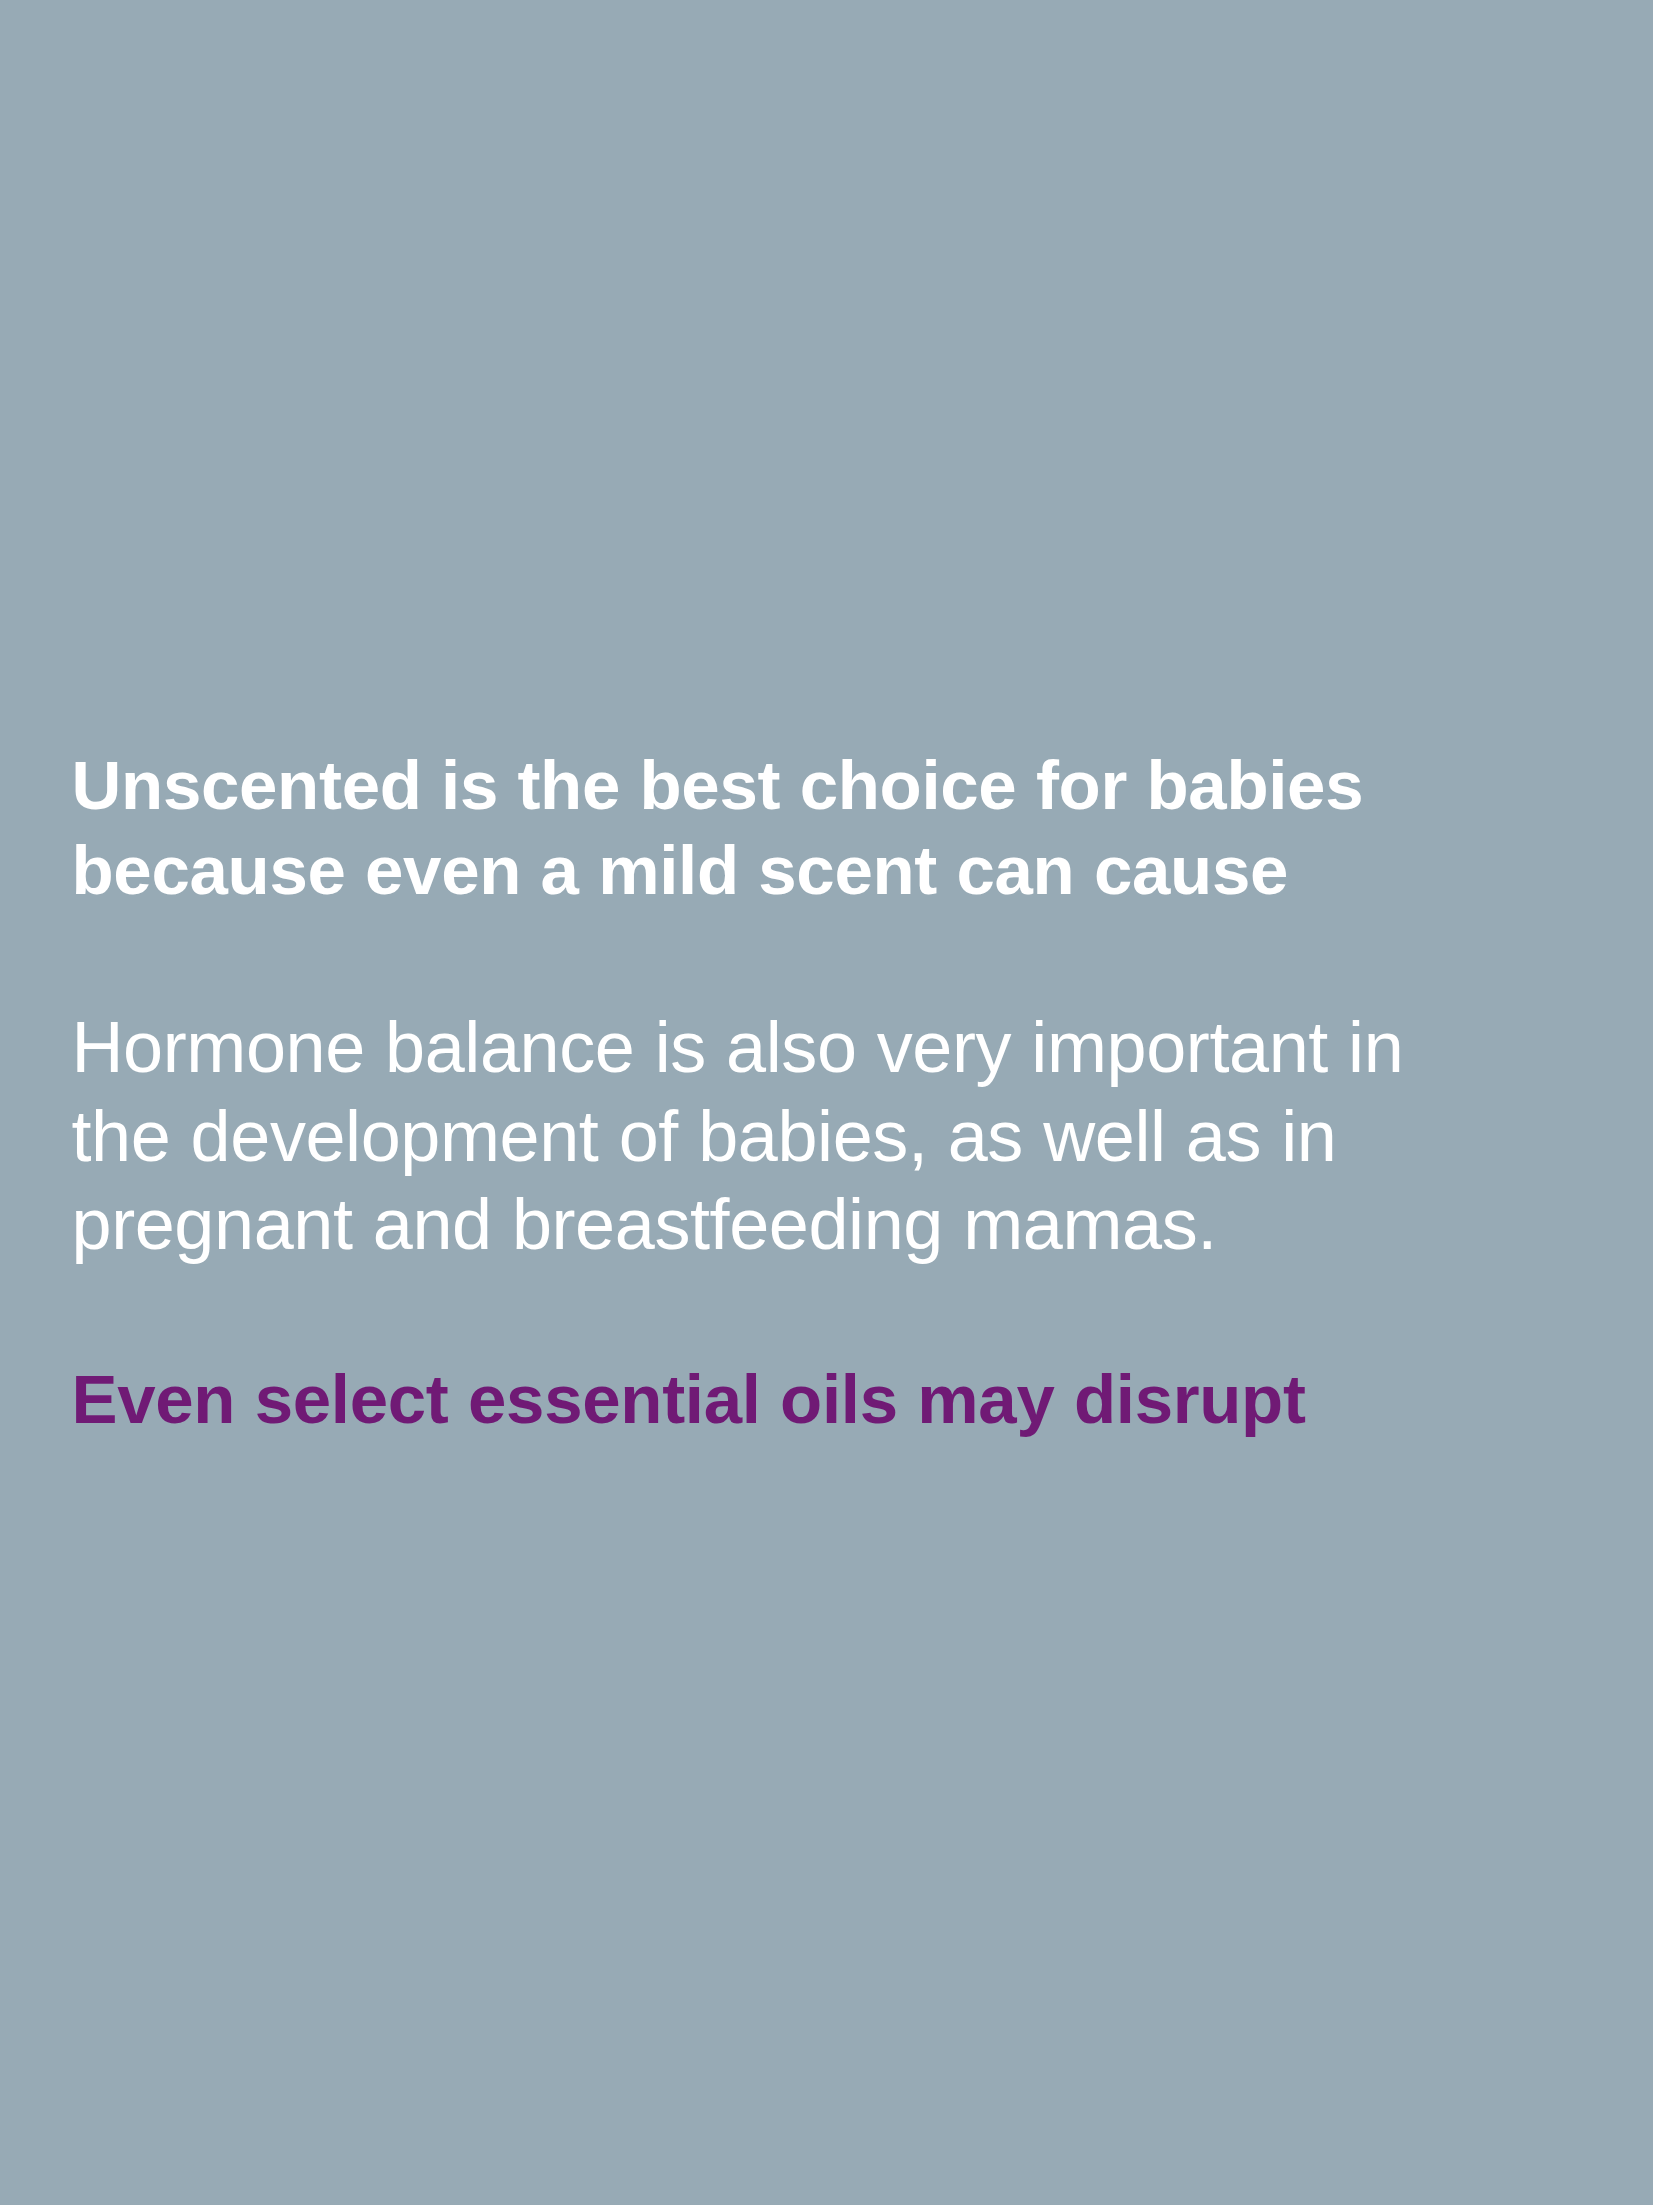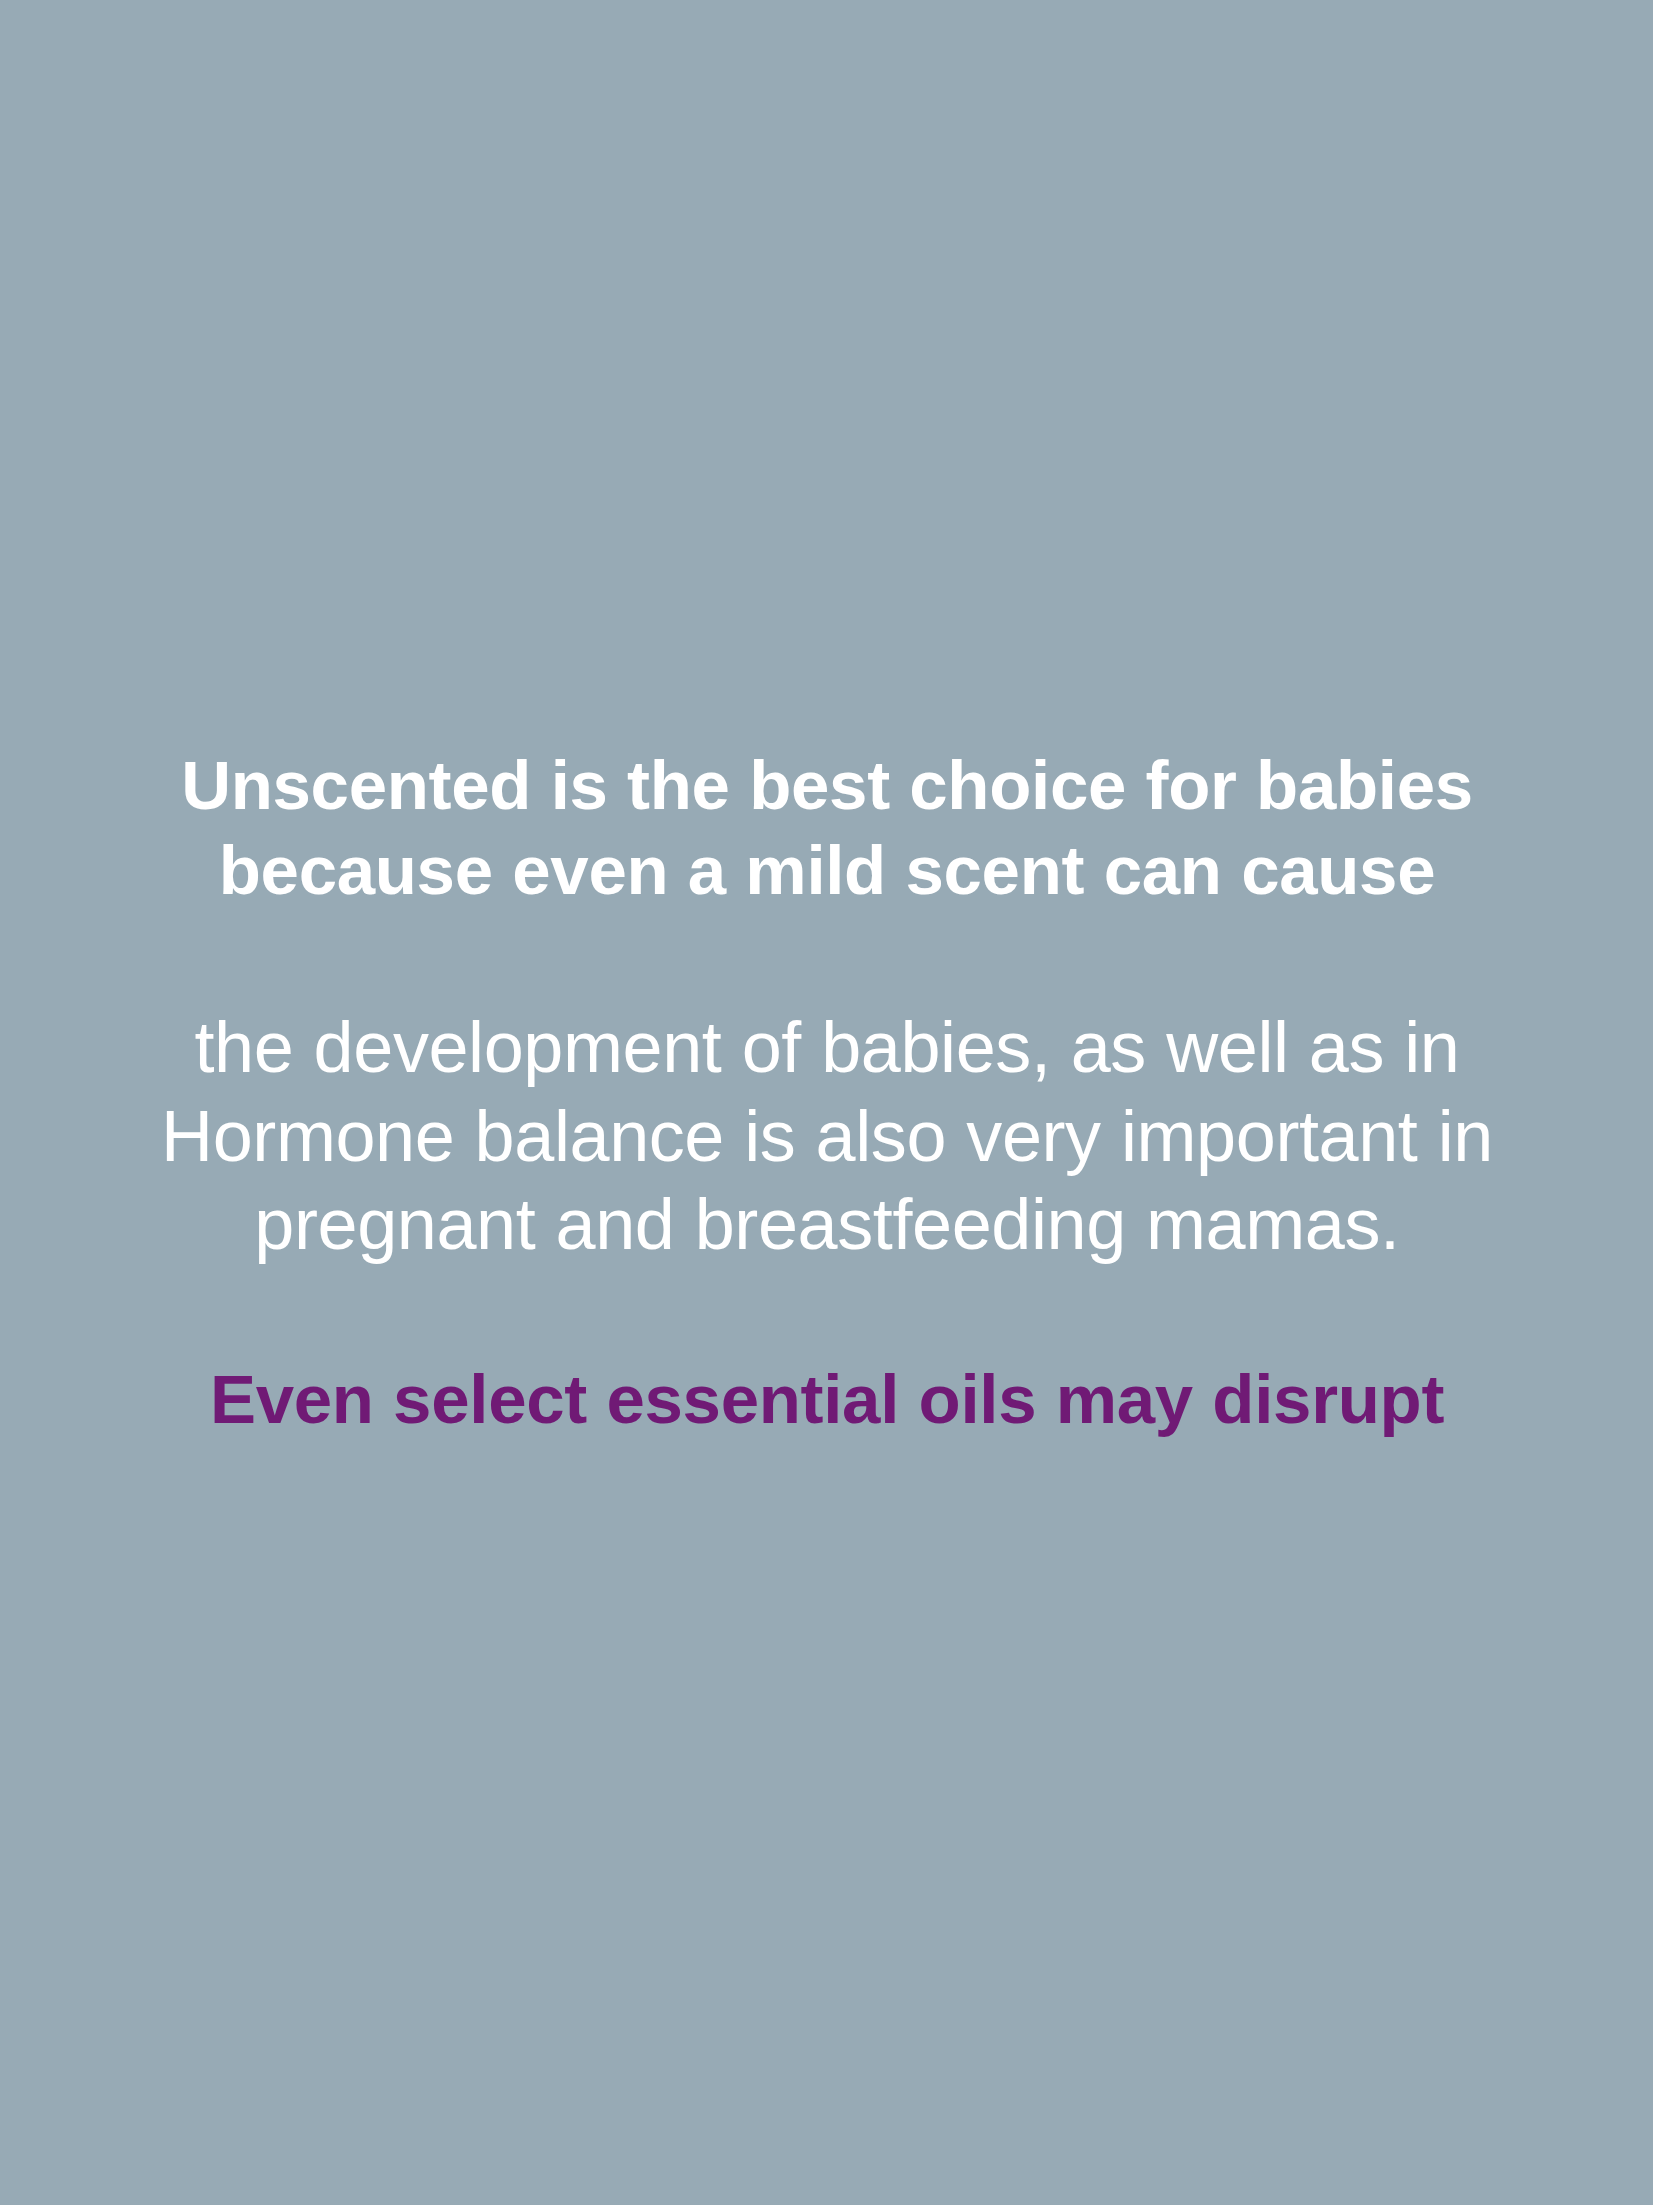--- a/index.html
+++ b/index.html
@@ -34,21 +34,21 @@
     display: flex;
     flex-direction: column;
     align-items: center;
     justify-content: center;
     
     transform: translateY(-8.8px);
   }
 
   .para {
     width: 100%;
-    text-align: center;
+    text-align: left;
     color: #ffffff;
     margin: 4px;
     padding: 0;
     letter-spacing: -0.3px;
     word-spacing: 0.6px;
   }
 
   
   .para.bold {
     font-weight: 700;
@@ -83,22 +83,22 @@
   <div class="text-stack">
 
     <p class="para bold" style="color: rgb(255, 255, 255);">
       <span class="line">Unscented is the best choice for babies</span>
       <span class="line">because even a mild scent can cause</span>
     </p>
 
     <div class="para-gap"></div>
 
     <p class="para light" style="color: rgb(255, 255, 255);">
+      <span class="line">Hormone balance is also very important in</span>
       <span class="line">the development of babies, as well as in</span>
-      <span class="line">Hormone balance is also very important in</span>
       <span class="line">pregnant and breastfeeding mamas.</span>
     </p>
 
     <div class="para-gap"></div>
 
     <p class="para bold" style="color: #701a75;">
       <span class="line">Even select essential oils may disrupt</span>
     </p>
 
   </div>

